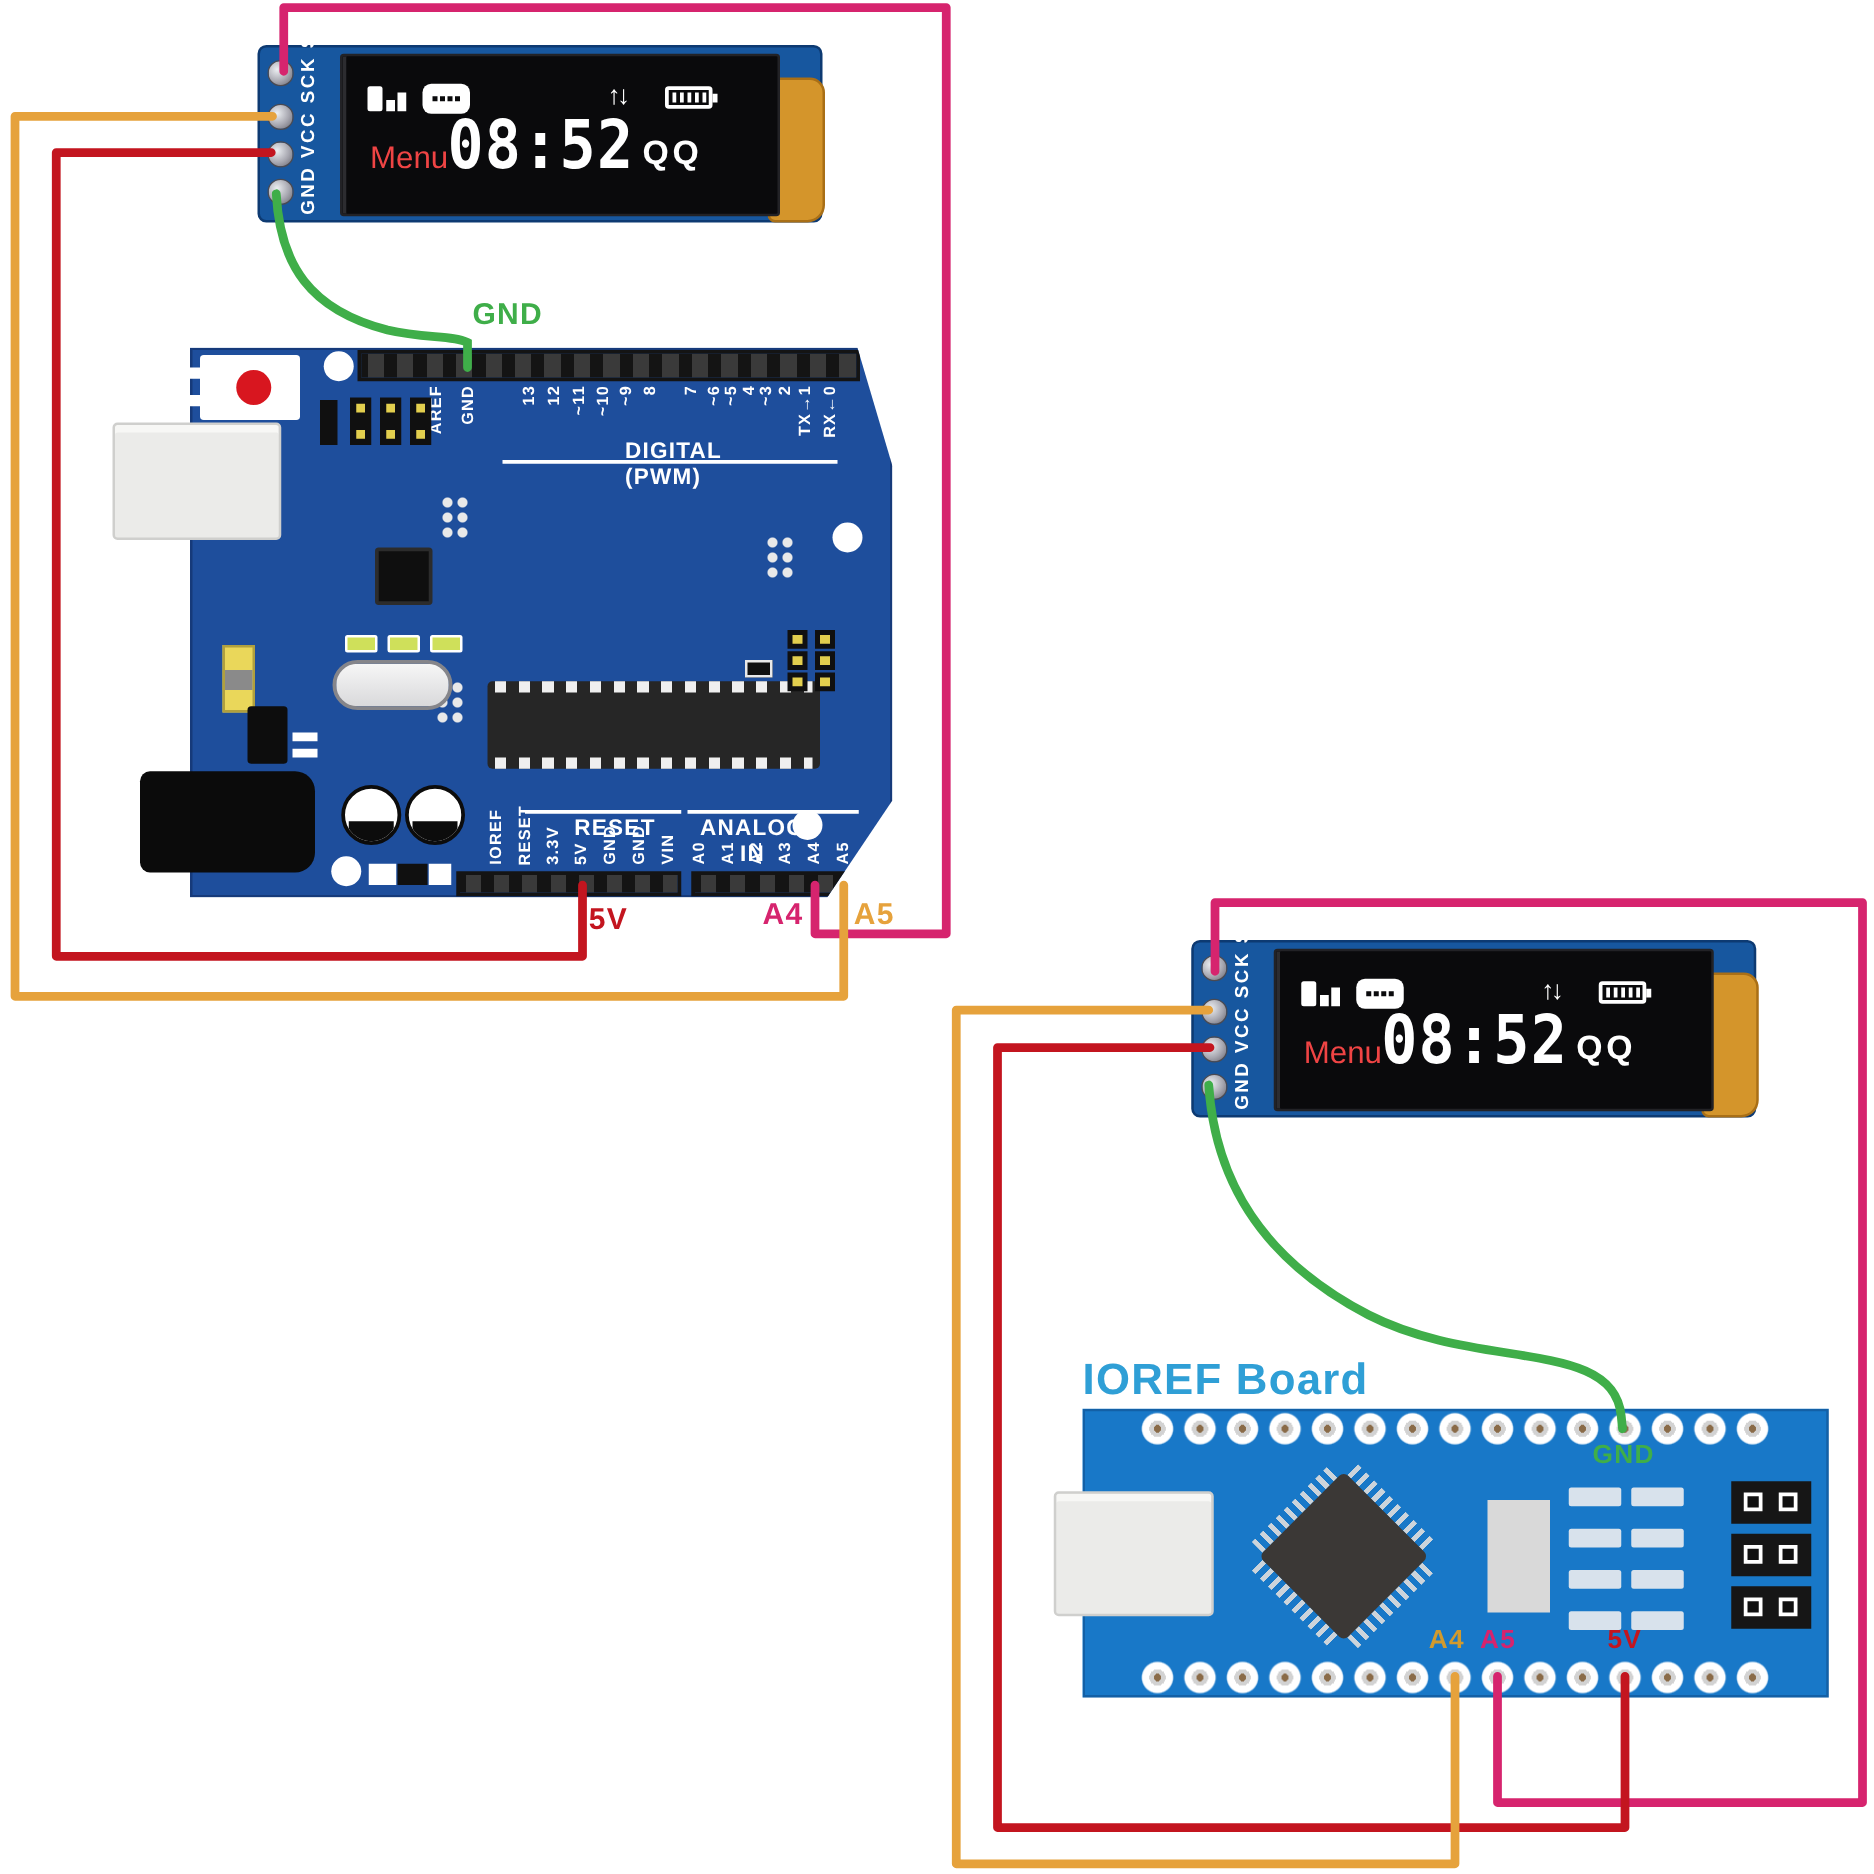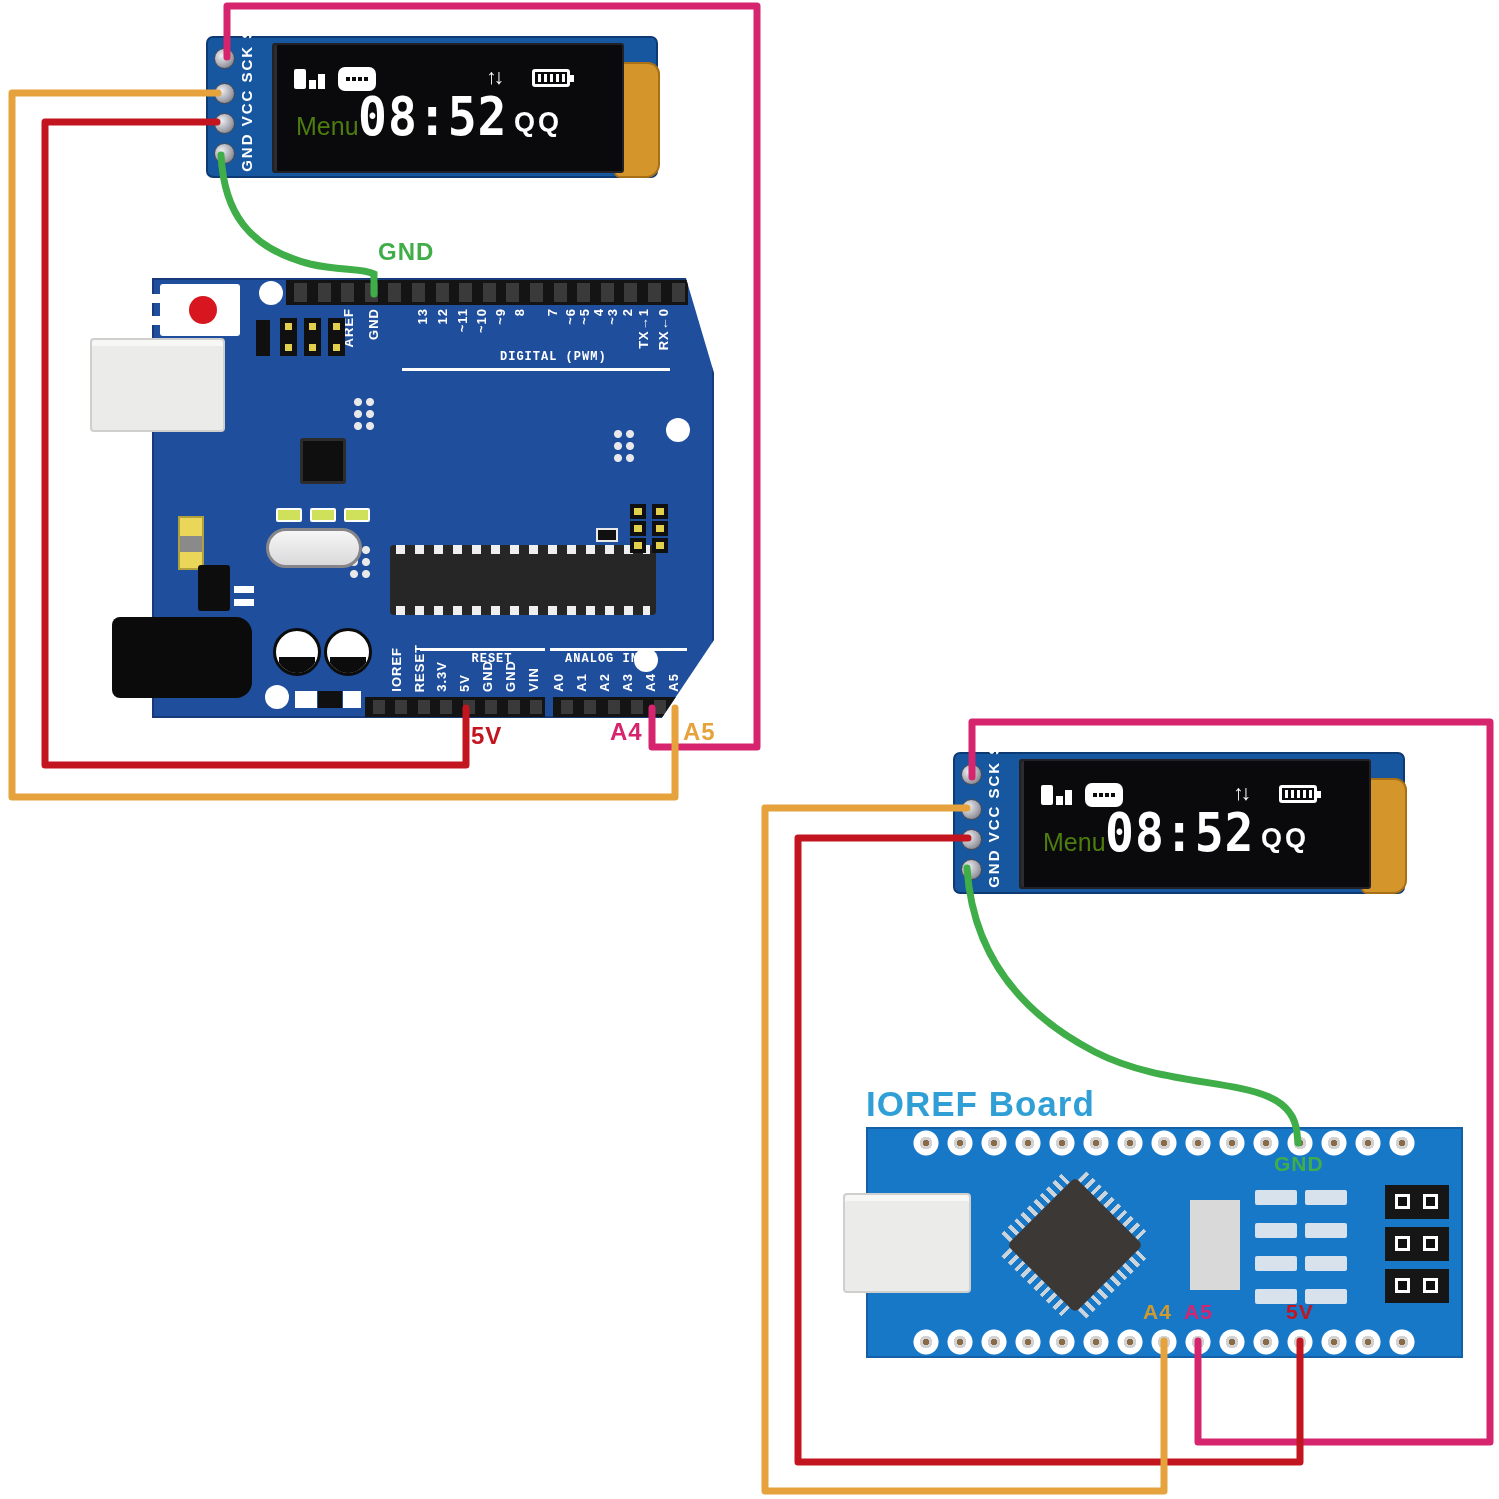--- a/index.html
+++ b/index.html
@@ -14,21 +14,21 @@
   .opad{position:absolute;left:6px;width:21px;height:21px;border-radius:50%;
         background:radial-gradient(circle at 35% 35%,#eceff2,#a7a7b0 55%,#64646e);
         border:1px solid #4a4a52;}
   .oled-pinlabels{position:absolute;left:30px;bottom:4px;writing-mode:vertical-rl;
         transform:rotate(180deg);color:#fff;font-weight:bold;font-size:15px;
         letter-spacing:2px;white-space:nowrap;}
   .oscreen{position:absolute;left:64px;top:5px;width:352px;height:130px;background:#0a0a0c;
         border:2px solid #222226;border-radius:3px;box-shadow:inset 3px 0 0 #2c2c30;color:#fff;}
   .oflex{position:absolute;right:-4px;top:24px;width:46px;height:116px;background:#d4952b;
         border:2px solid #a96f16;border-radius:6px 12px 14px 6px;z-index:-1;}
-  .o-menu{position:absolute;left:22px;bottom:30px;font-size:25px;color:#4d7c0f;}
+  .o-menu{position:absolute;left:22px;bottom:30px;font-size:25px;color:#ef4444;}
   .o-time{position:absolute;left:84px;top:40px;font-family:"DejaVu Sans Mono",monospace;
         font-weight:bold;font-size:48px;letter-spacing:1px;transform:scaleY(1.12);
         transform-origin:top left;}
   .o-qq{position:absolute;left:240px;top:62px;font-size:27px;font-weight:bold;letter-spacing:3px;}
   .o-sig{position:absolute;left:20px;top:24px;width:34px;height:20px;}
   .o-sig i{position:absolute;bottom:0;background:#fff;width:7px;}
   .o-sig i:nth-child(1){left:0;height:20px;width:12px;border-radius:2px;}
   .o-sig i:nth-child(2){left:15px;height:9px;}
   .o-sig i:nth-child(3){left:24px;height:15px;}
   .o-msg{position:absolute;left:64px;top:22px;width:38px;height:24px;background:#fff;border-radius:7px;}
@@ -48,21 +48,21 @@
         font-weight:bold;font-size:13px;width:18px;text-align:left;white-space:nowrap;
         letter-spacing:1px;}
 
   
   #uno{position:absolute;left:152px;top:278px;width:562px;height:440px;background:#1e4e9c;
        clip-path:polygon(0 0,95% 0,100% 21.6%,100% 82.3%,90.7% 100%,0 100%);
        box-shadow:inset 0 0 0 2px rgba(0,0,20,.25);z-index:2;}
   .socket{position:absolute;background:#141414;}
   .hole{position:absolute;width:24px;height:24px;border-radius:50%;background:#fff;}
   .wline{position:absolute;height:3px;background:#fff;}
-  .cap-label{position:absolute;color:#fff;font-weight:bold;font-size:12px;letter-spacing:1px;font-family:Liberation Mono, monospace;}
+  .cap-label{position:absolute;color:#fff;font-weight:bold;font-size:18px;letter-spacing:1px;}
   .icsp6{position:absolute;display:grid;grid-template-columns:16px 16px;grid-auto-rows:15px;gap:2px 6px;}
   .icsp6 i{background:#101010;position:relative;display:block;}
   .icsp6 i::after{content:"";position:absolute;inset:4px;background:#e3cf4e;}
   .icspcol{position:absolute;width:17px;height:38px;background:#101010;}
   .icspcol i{position:absolute;left:5px;width:7px;height:7px;background:#e3cf4e;display:block;}
   .icspcol i:nth-child(1){top:5px}.icspcol i:nth-child(2){bottom:5px}
   .dots6{position:absolute;width:24px;height:36px;
          background-image:radial-gradient(circle at 6px 6px,#e9e9e9 0 3.5px,transparent 4.5px);
          background-size:12px 12px;}
   .led{position:absolute;background:#fff;border-radius:2px;padding:2px;}

